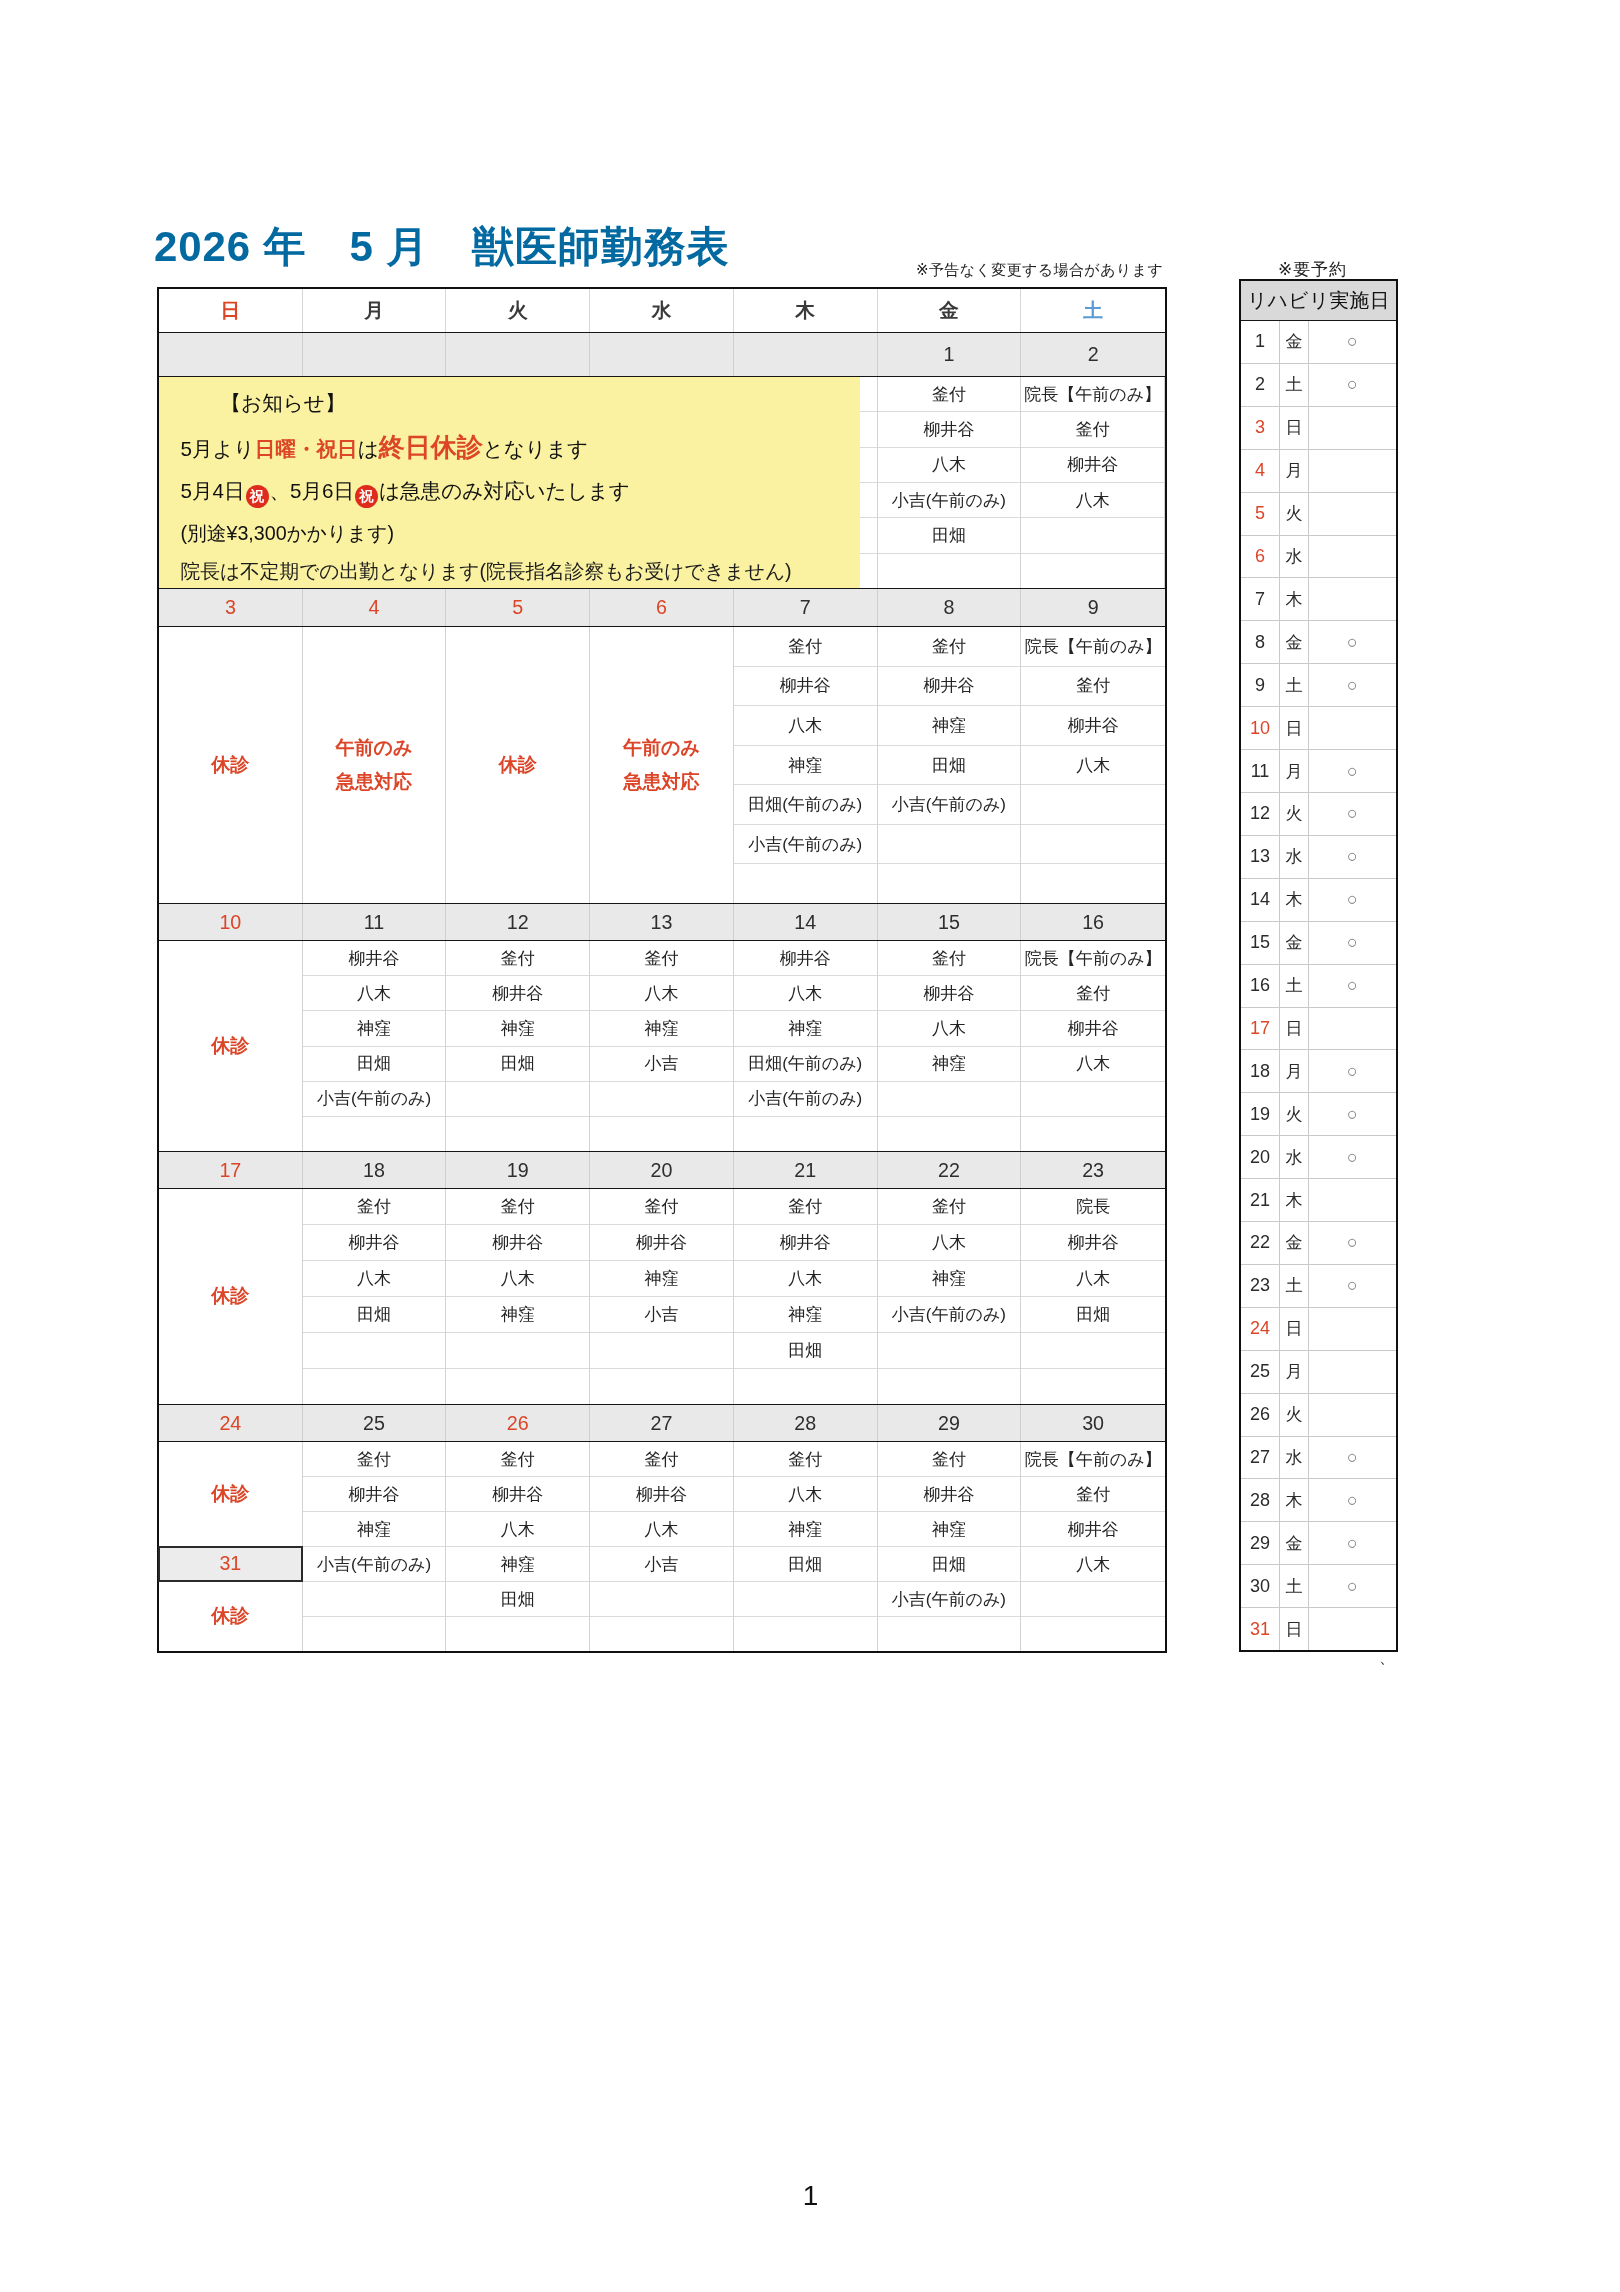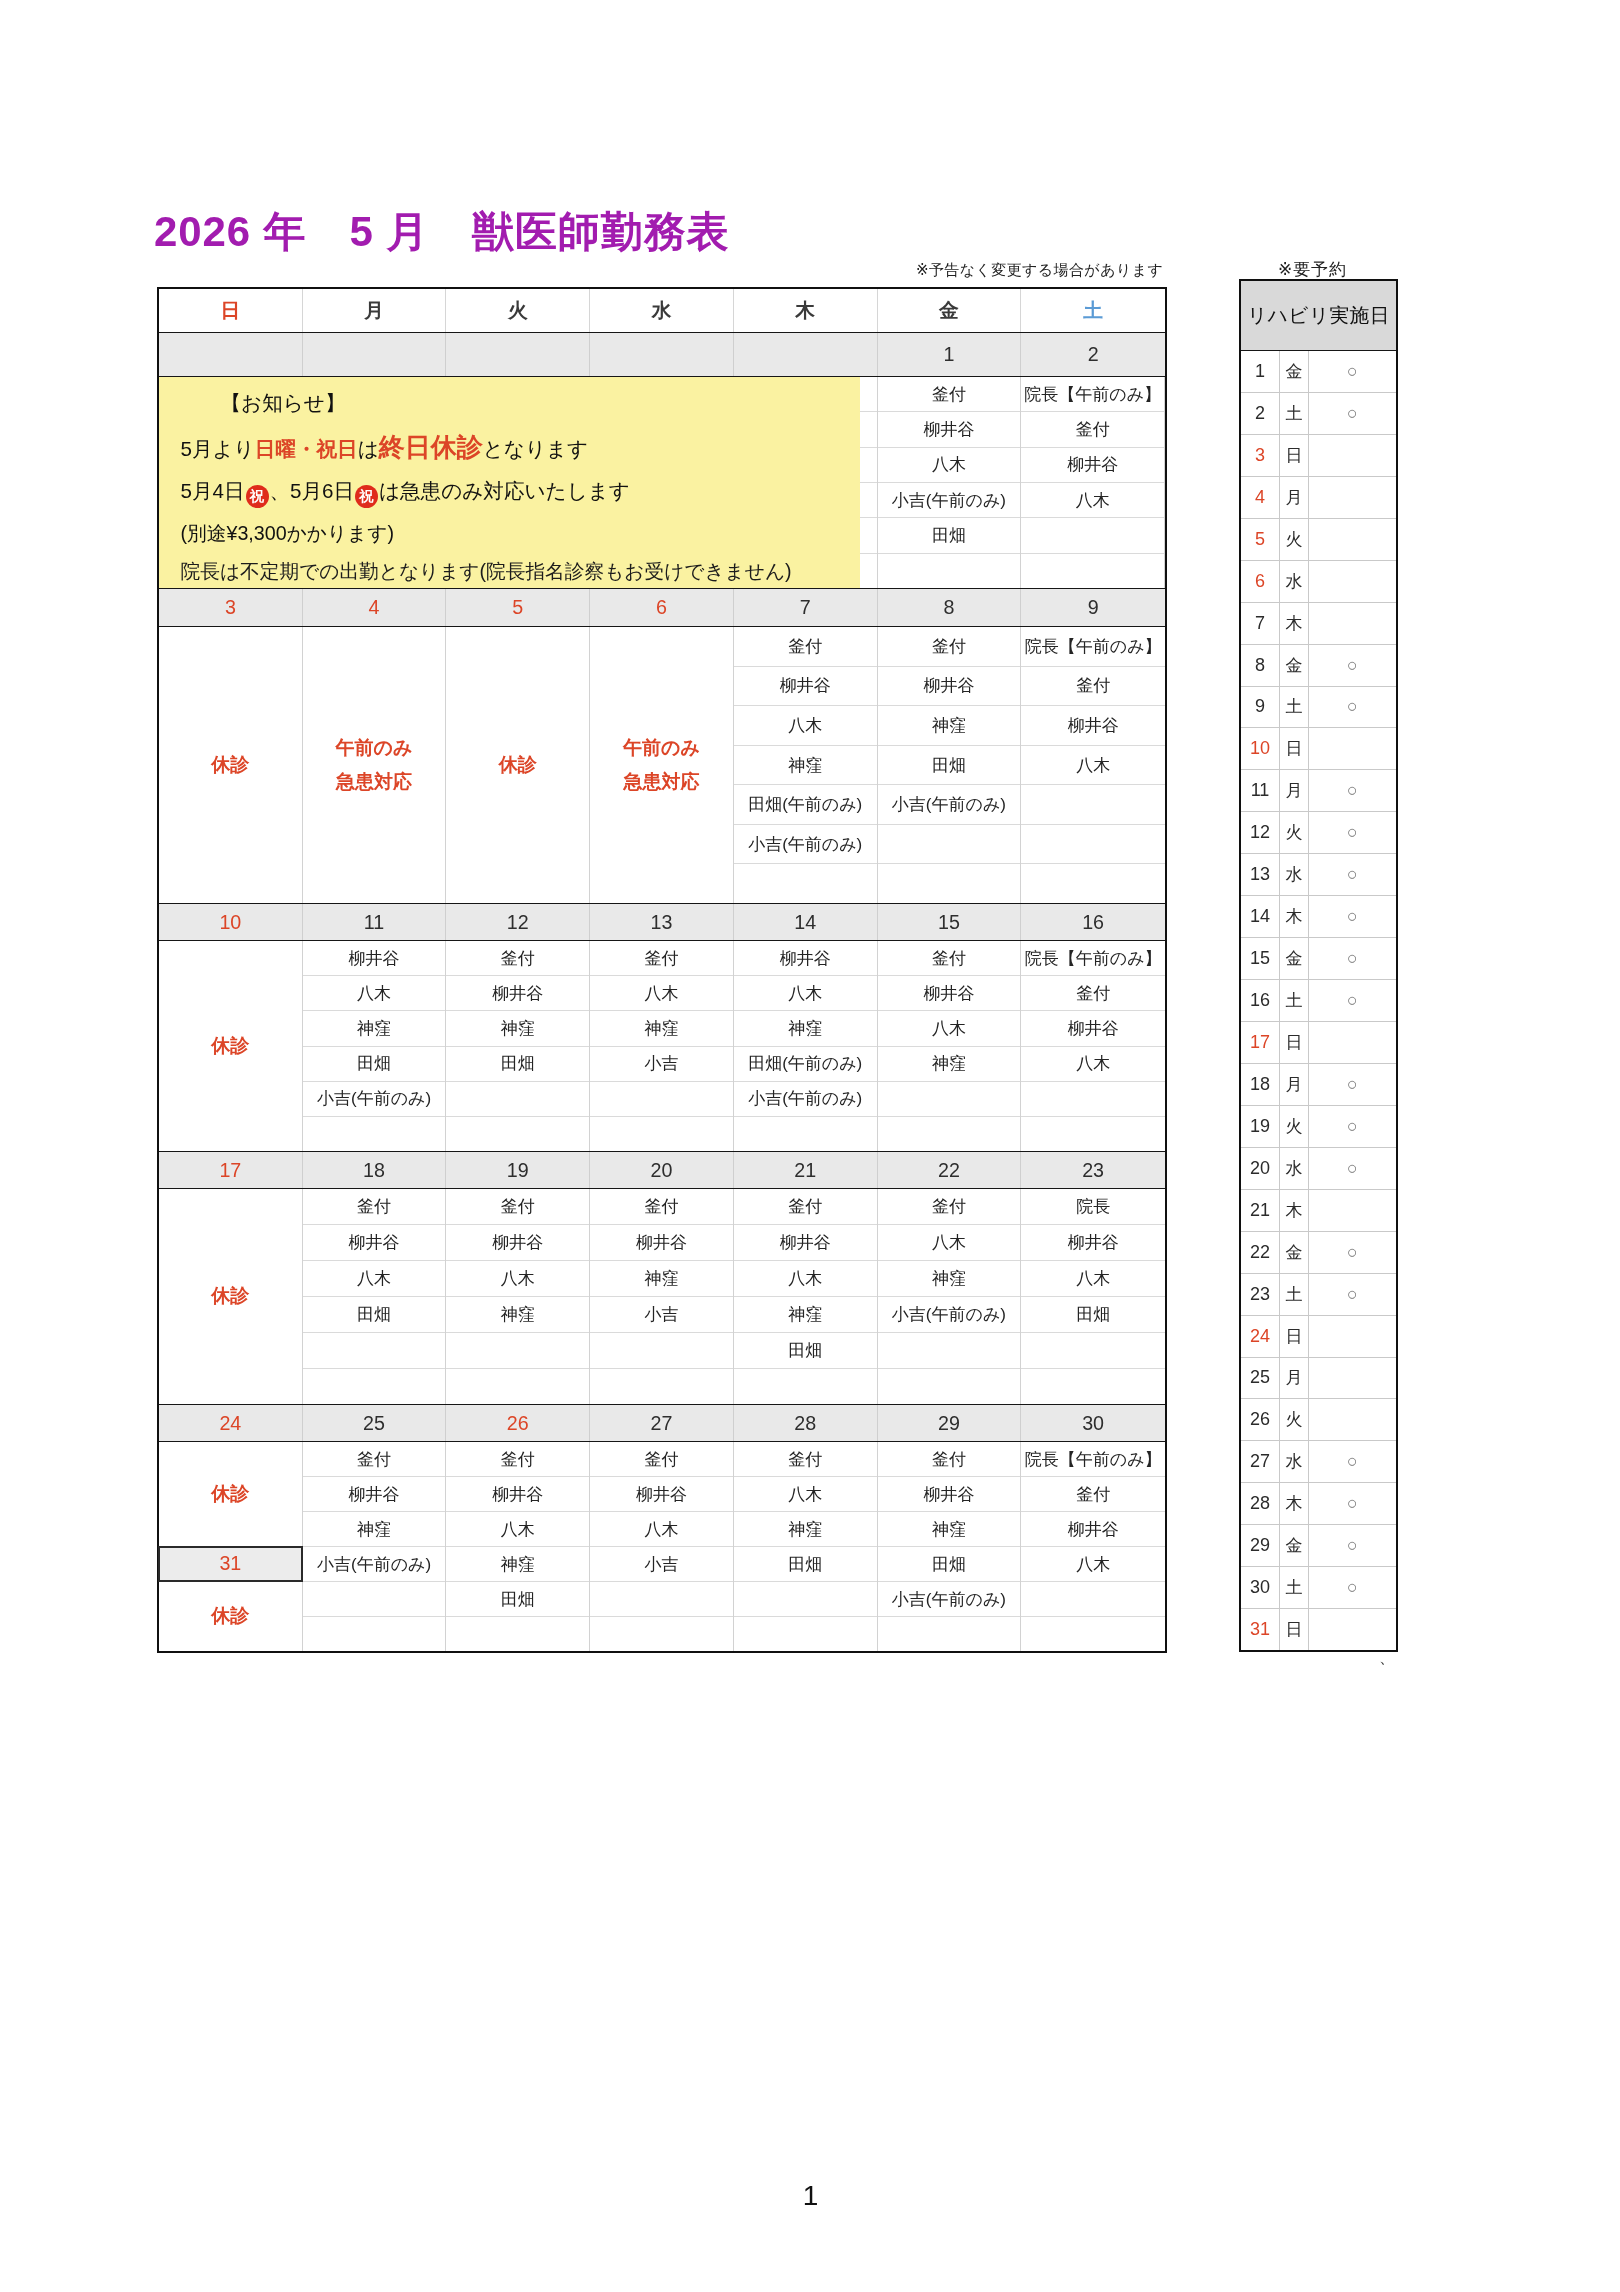--- a/index.html
+++ b/index.html
@@ -12,22 +12,22 @@
     --circle:#777777;
   }
   *{margin:0;padding:0;box-sizing:border-box;}
   html,body{background:#fff;}
   body{
     width:1620px;height:2293px;position:relative;
     font-family:"Liberation Sans","DejaVu Sans",sans-serif;
     color:#1c1c1c;overflow:hidden;
   }
   .title{
-    position:absolute;left:154px;top:204px;
-    font-size:42px;font-weight:600;letter-spacing:0.9px;color:#a21caf;
+    position:absolute;left:154px;top:219px;
+    font-size:42px;font-weight:600;letter-spacing:0.9px;color:#0369a1;
   }
   .note-change{
     position:absolute;left:916px;top:261px;
     font-size:15px;color:#222;letter-spacing:0.4px;
   }
   .note-reservation{
     position:absolute;left:1278px;top:258px;
     font-size:17px;color:#222;letter-spacing:0.9px;
   }
   
@@ -108,21 +108,21 @@
   }
   .notice-sub{font-size:19.7px;}
   .notice-last{margin-top:auto;margin-bottom:3.6px;font-size:19.7px;}
   
   .rehab{
     position:absolute;left:1239px;top:279px;width:159px;height:1373px;
     border:2.7px solid #101010;background:#fff;
     display:flex;flex-direction:column;
   }
   .rehab-title{
-    height:70px;background:var(--rehabhead);
+    height:40px;background:var(--rehabhead);
     border-bottom:1.8px solid #161616;
     display:flex;align-items:center;justify-content:center;
     font-size:19.7px;color:#111;letter-spacing:0.4px;white-space:nowrap;
   }
   .rehab-body{flex:1;display:flex;flex-direction:column;}
   .rehab-row{
     flex:1;display:grid;grid-template-columns:39px 29px 1fr;
     border-bottom:0.9px solid #c9c9c9;
   }
   .rehab-row:last-child{border-bottom:none;}

